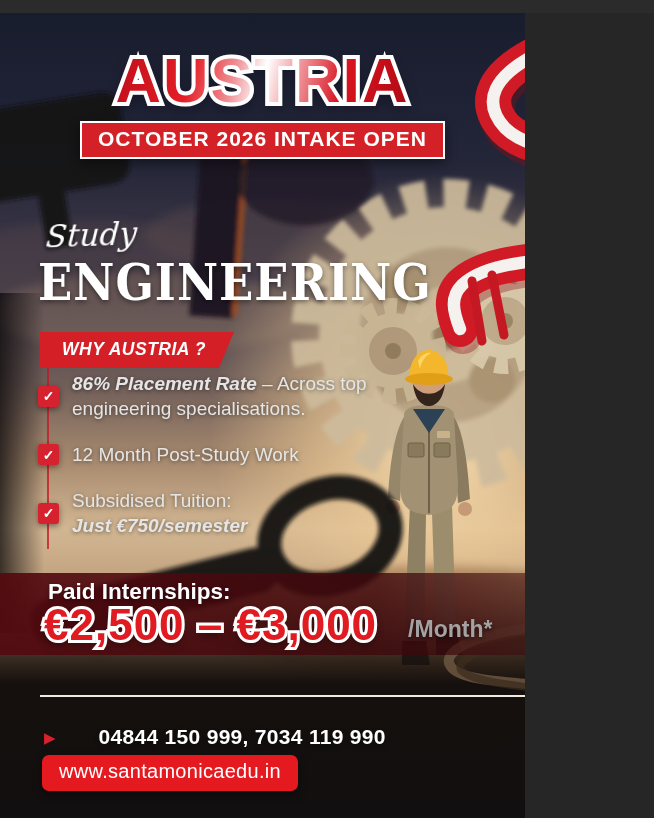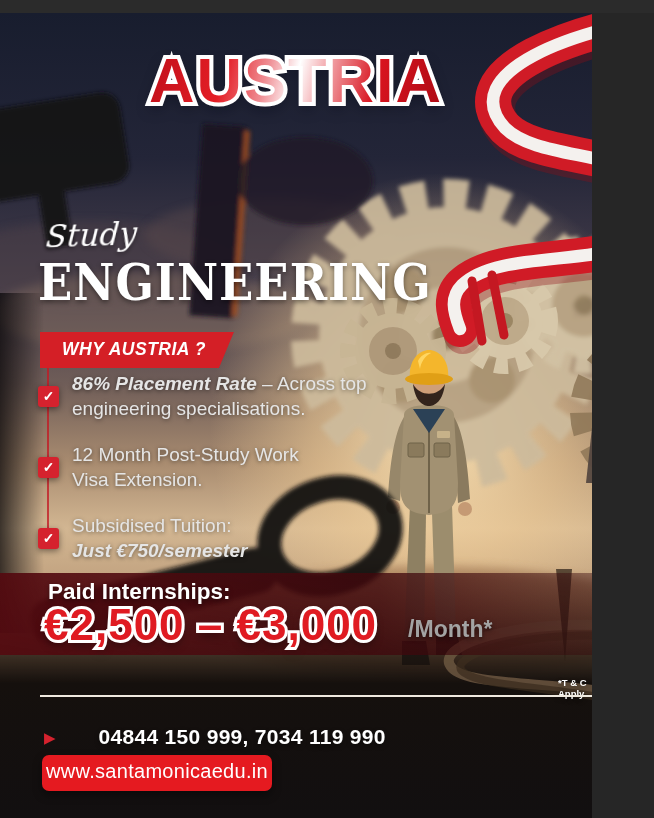--- a/index.html
+++ b/index.html
@@ -1,17 +1,17 @@
 <!DOCTYPE html>
 <html><head>
 <meta charset="utf-8">
 <style>
   html,body{margin:0;padding:0;background:#262626;width:654px;height:818px;overflow:hidden;}
   *{box-sizing:border-box;}
-  .poster{position:absolute;top:13px;left:0;width:592px;height:805px;overflow:hidden;background:#1b2033;font-family:"Liberation Sans",sans-serif;}
+  .poster{position:absolute;top:13px;left:0;width:525px;height:805px;overflow:hidden;background:#1b2033;font-family:"Liberation Sans",sans-serif;}
   .scene{position:absolute;inset:0;z-index:1;}
   .abs{position:absolute;}
   .txt{color:#fff;text-shadow:0 2px 5px rgba(0,0,0,.45);}
 
   
   .title-block{left:0;right:0;top:36px;text-align:center;z-index:5;}
   .outline-wrap{position:relative;display:inline-block;}
   .outline-wrap .stroke{position:absolute;left:0;top:0;z-index:0;color:#fff;-webkit-text-stroke:8px #ffffff;text-shadow:0 6px 14px rgba(5,8,20,.55);}
   .outline-wrap .fill{position:relative;z-index:1;background:linear-gradient(104deg,#bf0f1a 0%,#e41e26 26%,#ef8e94 40%,#ffffff 50%,#f4b0b4 58%,#d8141f 76%,#ad0a14 100%);-webkit-background-clip:text;background-clip:text;color:transparent;}
   .country{font-size:63px;font-weight:bold;letter-spacing:2px;line-height:1;}
@@ -38,21 +38,21 @@
   .range .stroke{-webkit-text-stroke:6px #ffffff;text-shadow:0 5px 8px rgba(0,0,0,.5);}
   .range .fill{background:none;-webkit-background-clip:border-box;color:#e01b22;}
   .per{font-size:23px;font-weight:bold;color:#a3a3a3;margin:0 0 4px 3px;text-shadow:0 2px 4px rgba(0,0,0,.5);}
 
   
   .tc{left:558px;top:664px;font-size:9.5px;font-weight:bold;z-index:5;}
   .divider{left:40px;top:682px;width:563px;height:2px;background:#efe9df;z-index:5;}
   .phone-row{left:44px;top:712px;display:flex;align-items:center;gap:10px;z-index:5;}
   .arrow{color:#d5222e;font-size:15px;line-height:1;}
   .phones{font-size:21px;font-weight:bold;letter-spacing:.3px;margin-left:33px;}
-  .webbtn{left:42px;top:742px;background:#e51a20;border-radius:7px;padding:5px 4px 8px;z-index:5;box-shadow:0 4px 10px rgba(0,0,0,.4);cursor:pointer;}
+  .webbtn{left:42px;top:742px;background:#e51a20;border-radius:7px;padding:5px 17px 8px;z-index:5;box-shadow:0 4px 10px rgba(0,0,0,.4);cursor:pointer;}
   .webbtn span{font-size:20px;color:#fff;letter-spacing:.3px;}
 
   
   .logo{right:14px;top:694px;width:252px;text-align:center;z-index:5;color:#fff;}
   .crown{position:relative;left:32px;display:block;margin:0 auto -3px;}
   .brand{font-family:"DejaVu Serif",serif;font-weight:bold;font-size:33px;letter-spacing:-1px;line-height:1.05;text-shadow:0 2px 6px rgba(0,0,0,.55);white-space:nowrap;}
   .reg{font-size:13px;vertical-align:super;letter-spacing:0;}
   .hairline{height:1px;background:#fff;opacity:.9;margin:2px 8px 3px;}
   .tagline{font-family:"Liberation Serif",serif;font-weight:bold;font-size:16.5px;letter-spacing:.4px;text-shadow:0 1px 4px rgba(0,0,0,.5);}
   .logodot{width:5px;height:5px;background:#fff;border-radius:50%;margin:4px auto 0;}
@@ -212,41 +212,41 @@
       <path d="M492,262 L504,322" stroke="#c41822" stroke-width="9"></path>
     </g>
   </svg>
 
   <div class="abs title-block">
     <div class="outline-wrap country">
       <span class="stroke">AUSTRIA</span>
       <span class="fill">AUSTRIA</span>
     </div>
     <br>
+    <div class="intake">OCTOBER 2026 INTAKE OPEN</div>
   </div>
 
   <div class="abs txt study">Study</div>
   <div class="abs txt field">ENGINEERING</div>
 
   <div class="abs badge">WHY AUSTRIA ?</div>
   <div class="abs redline"></div>
 
   <div class="abs bullets">
     <div class="bullet">
       <span class="check">✓</span>
       <div class="btext">
         <div><span class="em">86% Placement Rate</span><span> – Across top</span></div>
         <div>engineering specialisations.</div>
       </div>
     </div>
     <div class="bullet">
       <span class="check">✓</span>
       <div class="btext">
         <div>12 Month Post-Study Work</div>
-        <div>Visa Extension.</div>
       </div>
     </div>
     <div class="bullet">
       <span class="check">✓</span>
       <div class="btext">
         <div>Subsidised Tuition:</div>
         <div class="em">Just €750/semester</div>
       </div>
     </div>
   </div>

